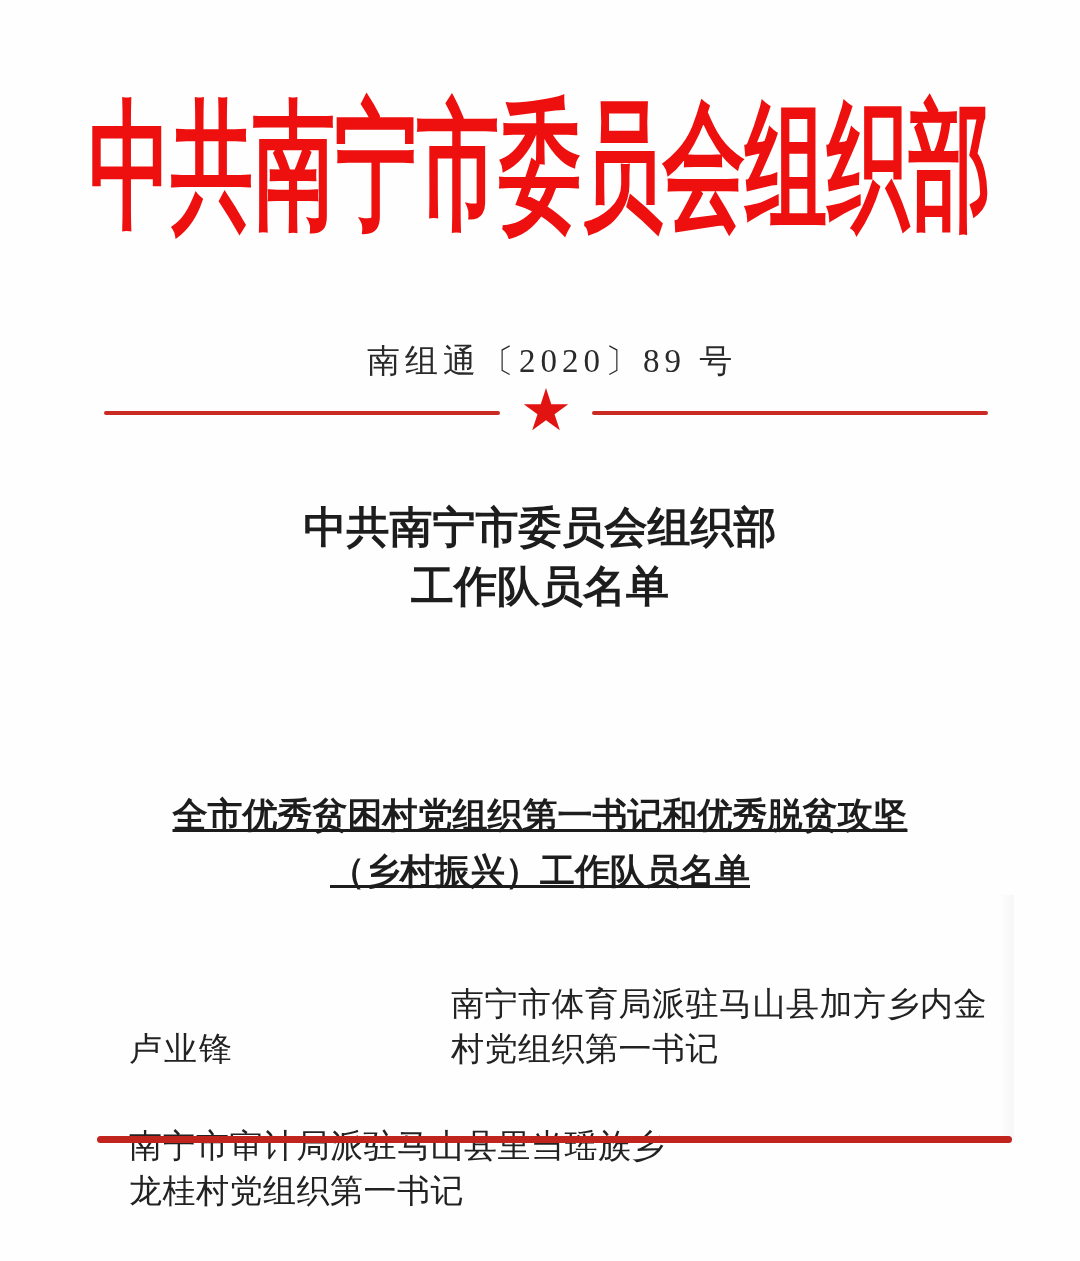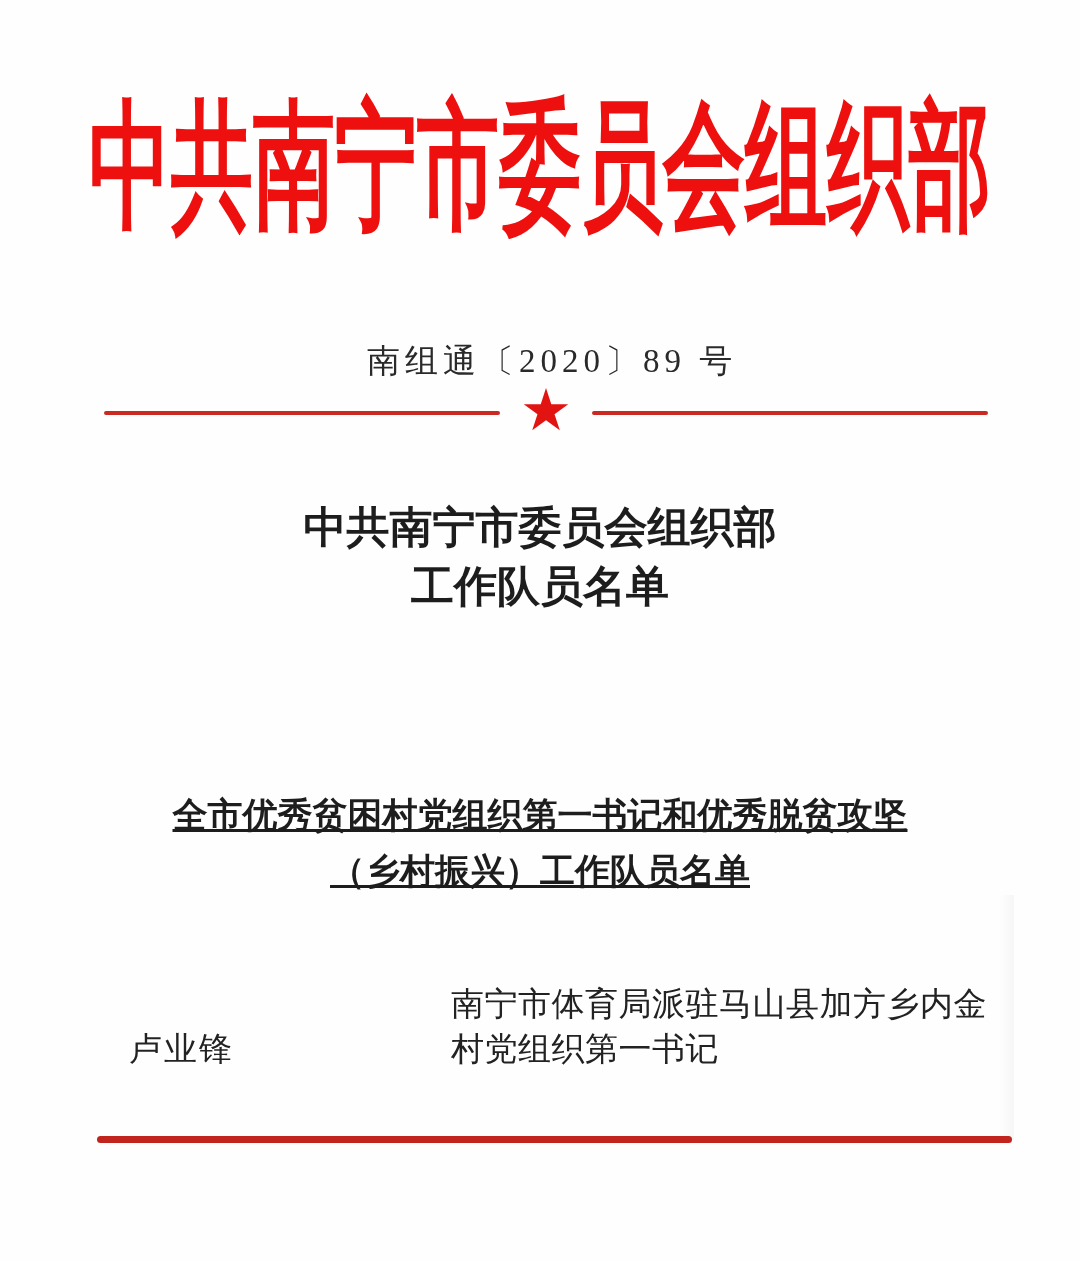--- a/index.html
+++ b/index.html
@@ -169,19 +169,20 @@
     <div>全市优秀贫困村党组织第一书记和优秀脱贫攻坚</div>
     <div>（乡村振兴）工作队员名单</div>
   </div>
 
   <div class="roster">
     <div class="row">
       <div class="name">卢业锋</div>
       <div class="pos">南宁市体育局派驻马山县加方乡内金村党组织第一书记</div>
     </div>
     <div class="row">
+      <div class="pos">南宁市审计局派驻马山县里当瑶族乡龙桂村党组织第一书记</div>
     </div>
   </div>
 
   <div class="bottom-rule"></div>
   <div class="edge-shadow"></div>
 
 </div>
 
 </body></html>

